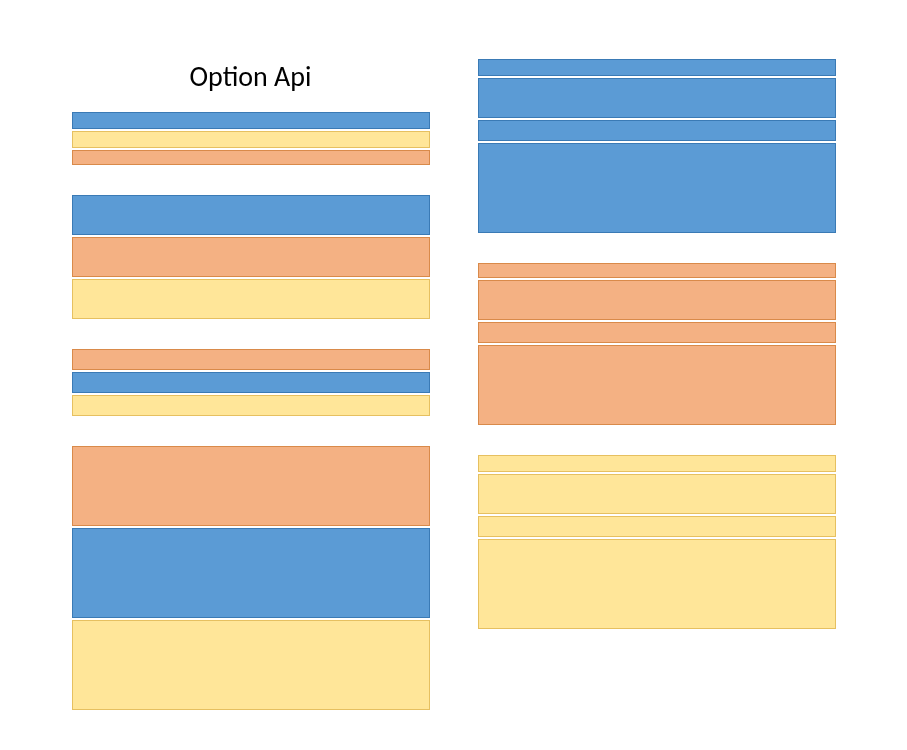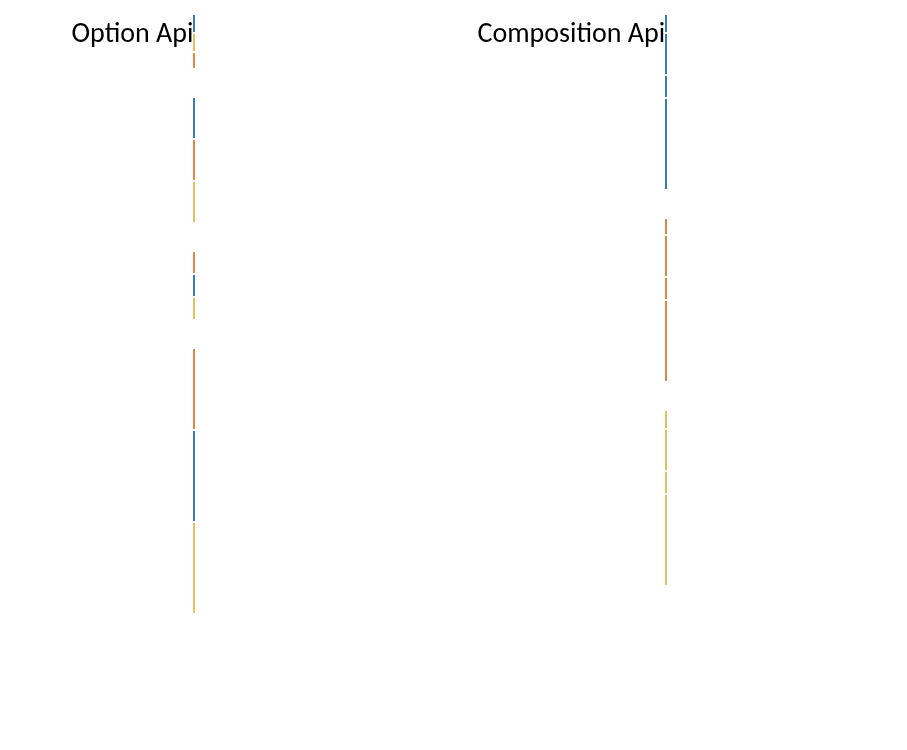--- a/index.html
+++ b/index.html
@@ -13,21 +13,22 @@
       background: #ffffff;
       font-family: 'Calibri', 'Segoe UI', Arial, sans-serif;
       display: flex;
       justify-content: center;
       gap: 48px;
       padding-top: 15px;
     }
     .column {
       width: 358px;
       display: flex;
-      flex-direction: row;
+      flex-direction: column;
+      margin-top: 44px;
     }
     .column-title {
       font-size: 28px;
       font-weight: 400;
       text-align: center;
       color: #000000;
       margin-bottom: 18px;
     }
     .block-group {
       display: flex;
@@ -76,21 +77,20 @@
       </div>
       <div class="block-group">
         <div class="block block-orange" style="height: 80px;"></div>
         <div class="block block-blue" style="height: 90px;"></div>
         <div class="block block-yellow" style="height: 90px;"></div>
       </div>
     </div>
 </div>
 
 <div class="column">
-  <div class="column-title">Composition Api</div>
   <div id="right-blocks">
       <div class="block-group">
         <div class="block block-blue" style="height: 17px;"></div>
         <div class="block block-blue" style="height: 40px;"></div>
         <div class="block block-blue" style="height: 21px;"></div>
         <div class="block block-blue" style="height: 90px;"></div>
       </div>
       <div class="block-group">
         <div class="block block-orange" style="height: 15px;"></div>
         <div class="block block-orange" style="height: 40px;"></div>

